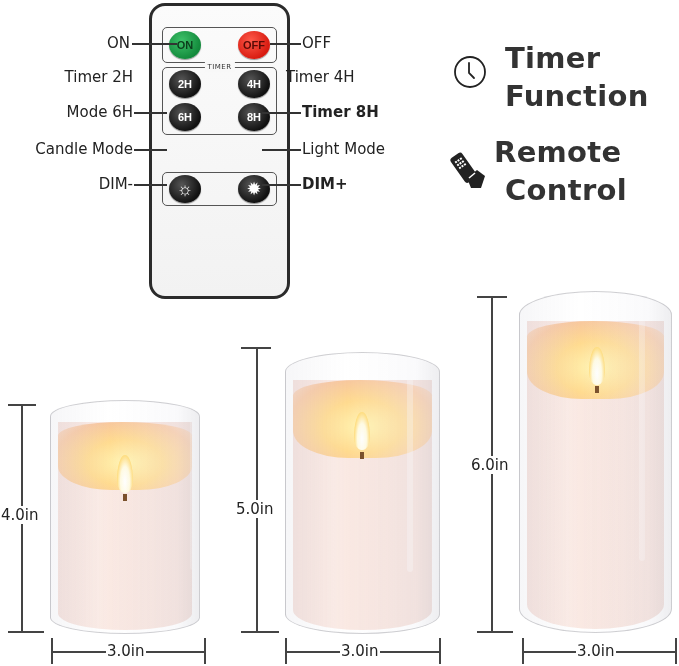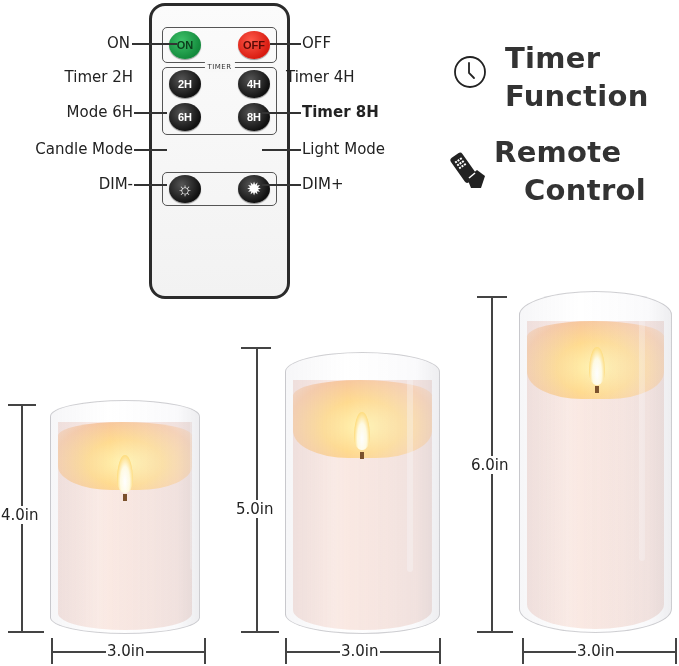--- a/index.html
+++ b/index.html
@@ -85,21 +85,21 @@
 
 <span class="label" style="left:286px;top:68px;">Timer 4H</span>
 
 <div class="leader" style="left:262px;top:112px;width:39px;"></div>
 <span class="label" style="left:302px;top:103px;font-weight:bold;">Timer 8H</span>
 
 <div class="leader" style="left:262px;top:149px;width:39px;"></div>
 <span class="label" style="left:302px;top:140px;">Light Mode</span>
 
 <div class="leader" style="left:262px;top:184px;width:39px;"></div>
-<span class="label" style="left:302px;top:175px;">DIM+</span>
+<span class="label" style="left:302px;top:175px;font-weight:bold;">DIM+</span>
 
 <div class="abs" style="left:452px;top:54px;width:36px;height:36px;">
   <svg width="36" height="36" viewBox="0 0 36 36">
     <circle cx="18" cy="18" r="15" fill="none" stroke="#222" stroke-width="1.8"></circle>
     <path d="M17 9 L17 19 L22 24" fill="none" stroke="#222" stroke-width="1.8" stroke-linecap="round"></path>
   </svg>
 </div>
 <div class="feat-title" style="left:505px;top:40px;">Timer</div>
 <div class="feat-title" style="left:505px;top:78px;">Function</div>
 
@@ -117,21 +117,21 @@
         <rect x="13" y="16" width="2" height="2"></rect>
           <rect x="16" y="16" width="2" height="2"></rect>
           <rect x="19" y="16" width="2" height="2"></rect>
       </g>
     </g>
     <path d="M20 30 L30 22 L38 28 L34 40 L24 40 Z" fill="#222"></path>
     <path d="M22 30 L28 25" stroke="#fff" stroke-width="1.5"></path>
   </svg>
 </div>
 <div class="feat-title" style="left:494px;top:134px;">Remote</div>
-<div class="feat-title" style="left:524px;top:172px;">Control</div>
+<div class="feat-title" style="left:505px;top:172px;">Control</div>
 
 <div class="candle" style="left:50px;top:400px;width:150px;height:234px;">
   <div class="wax" style="left:8px;right:8px;top:22px;bottom:4px;">
     <div class="wax-top" style="height:68px;"></div>
   </div>
   <div class="flame" style="left:67px;top:55px;"></div>
   <div class="wick" style="left:73px;top:94px;"></div>
   <div class="highlight" style="left:140px;top:20px;height:150px;opacity:0.5;"></div>
   <div class="glass"></div>
 </div>

